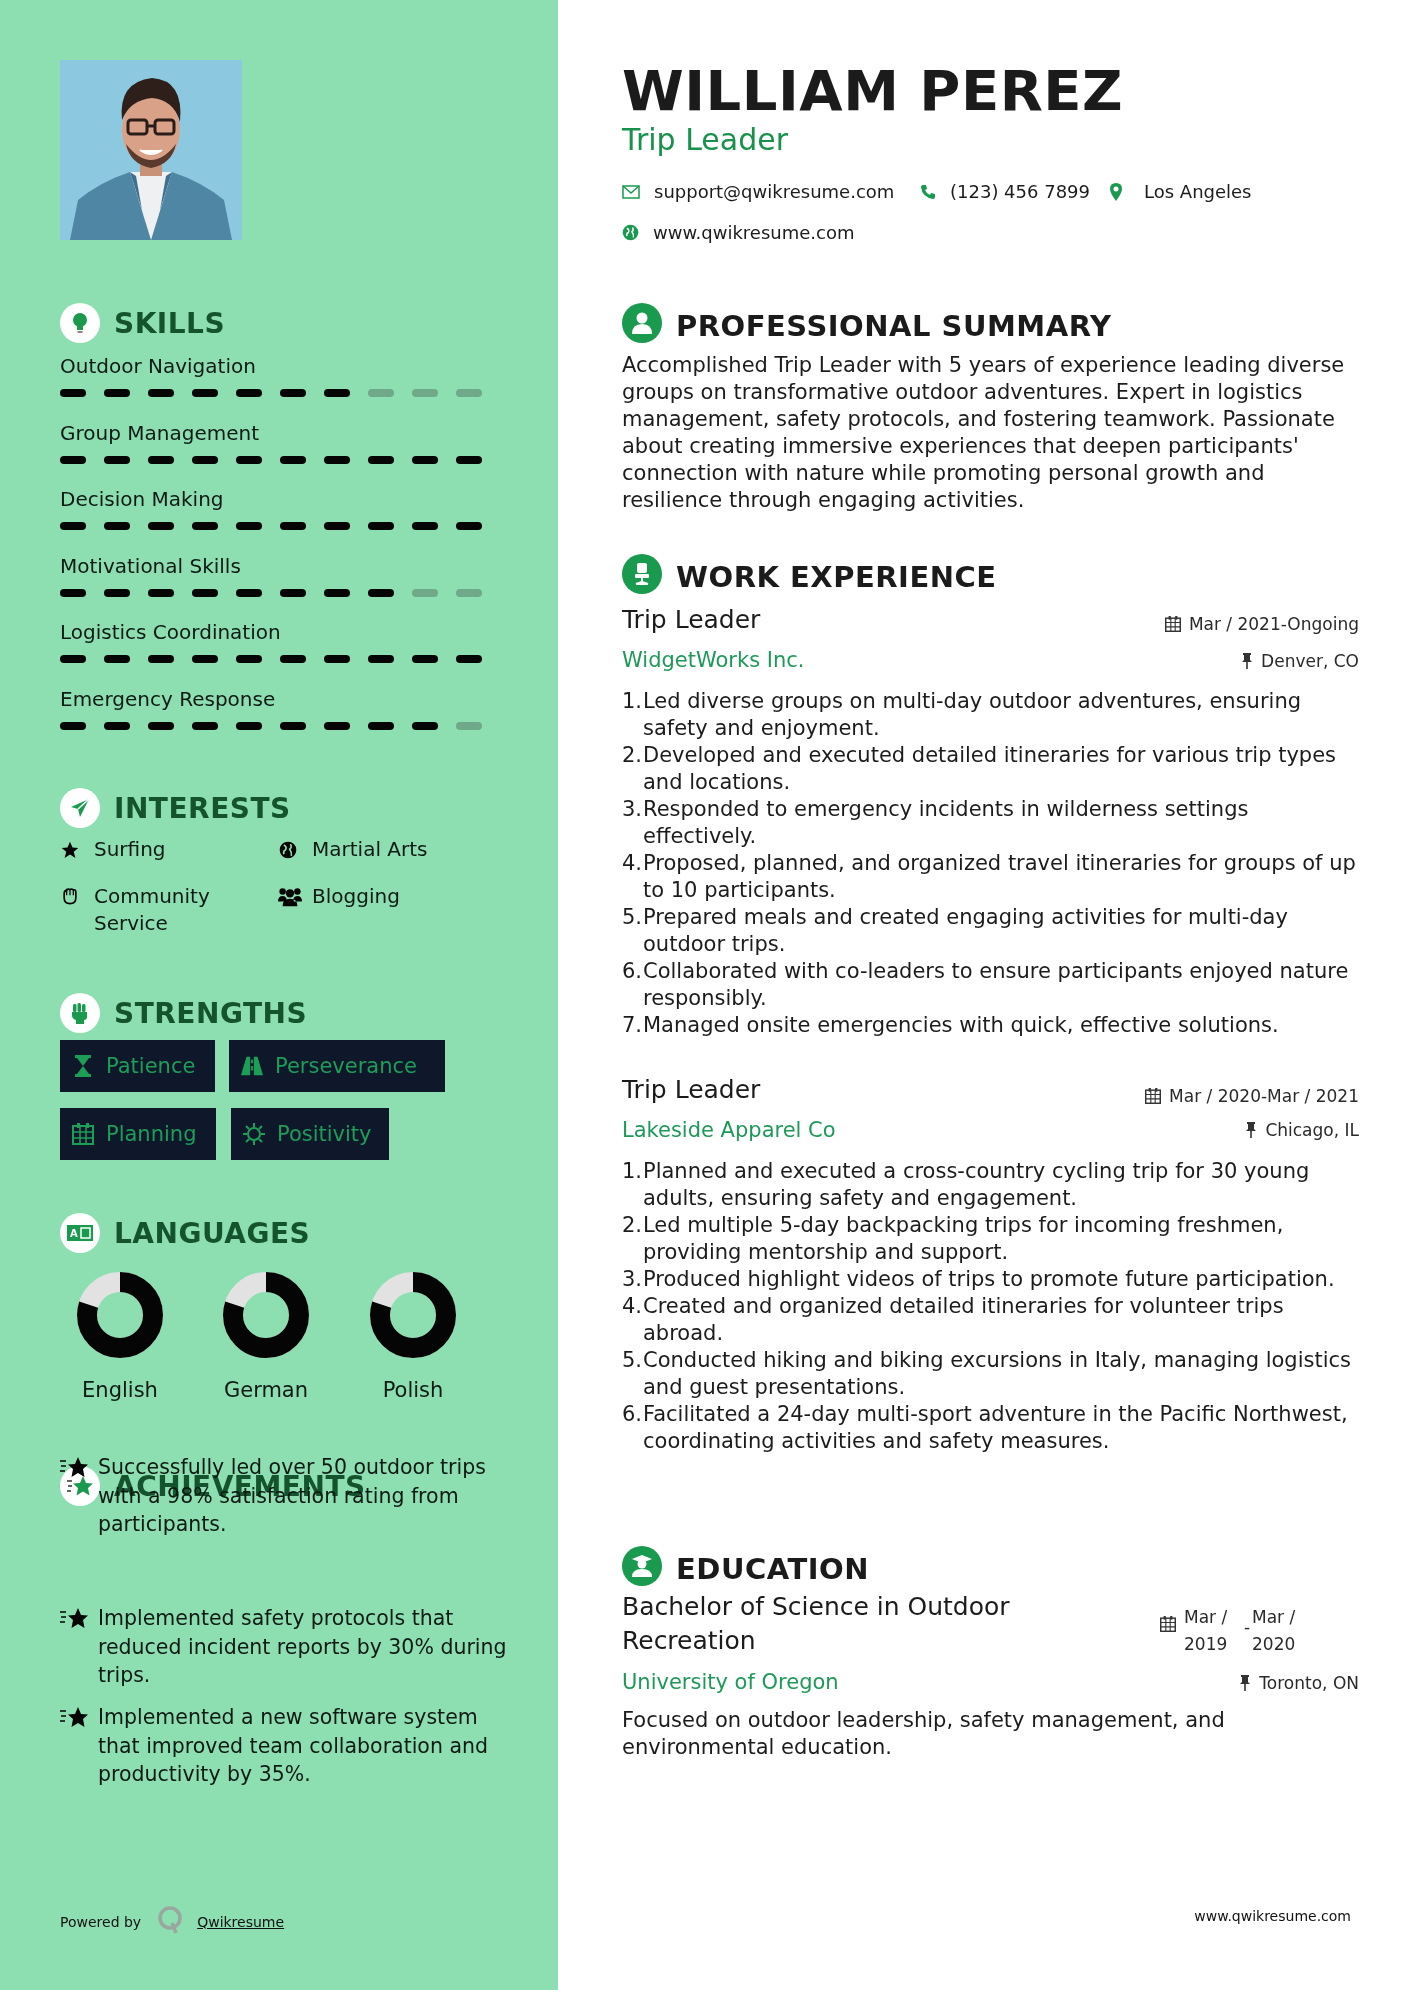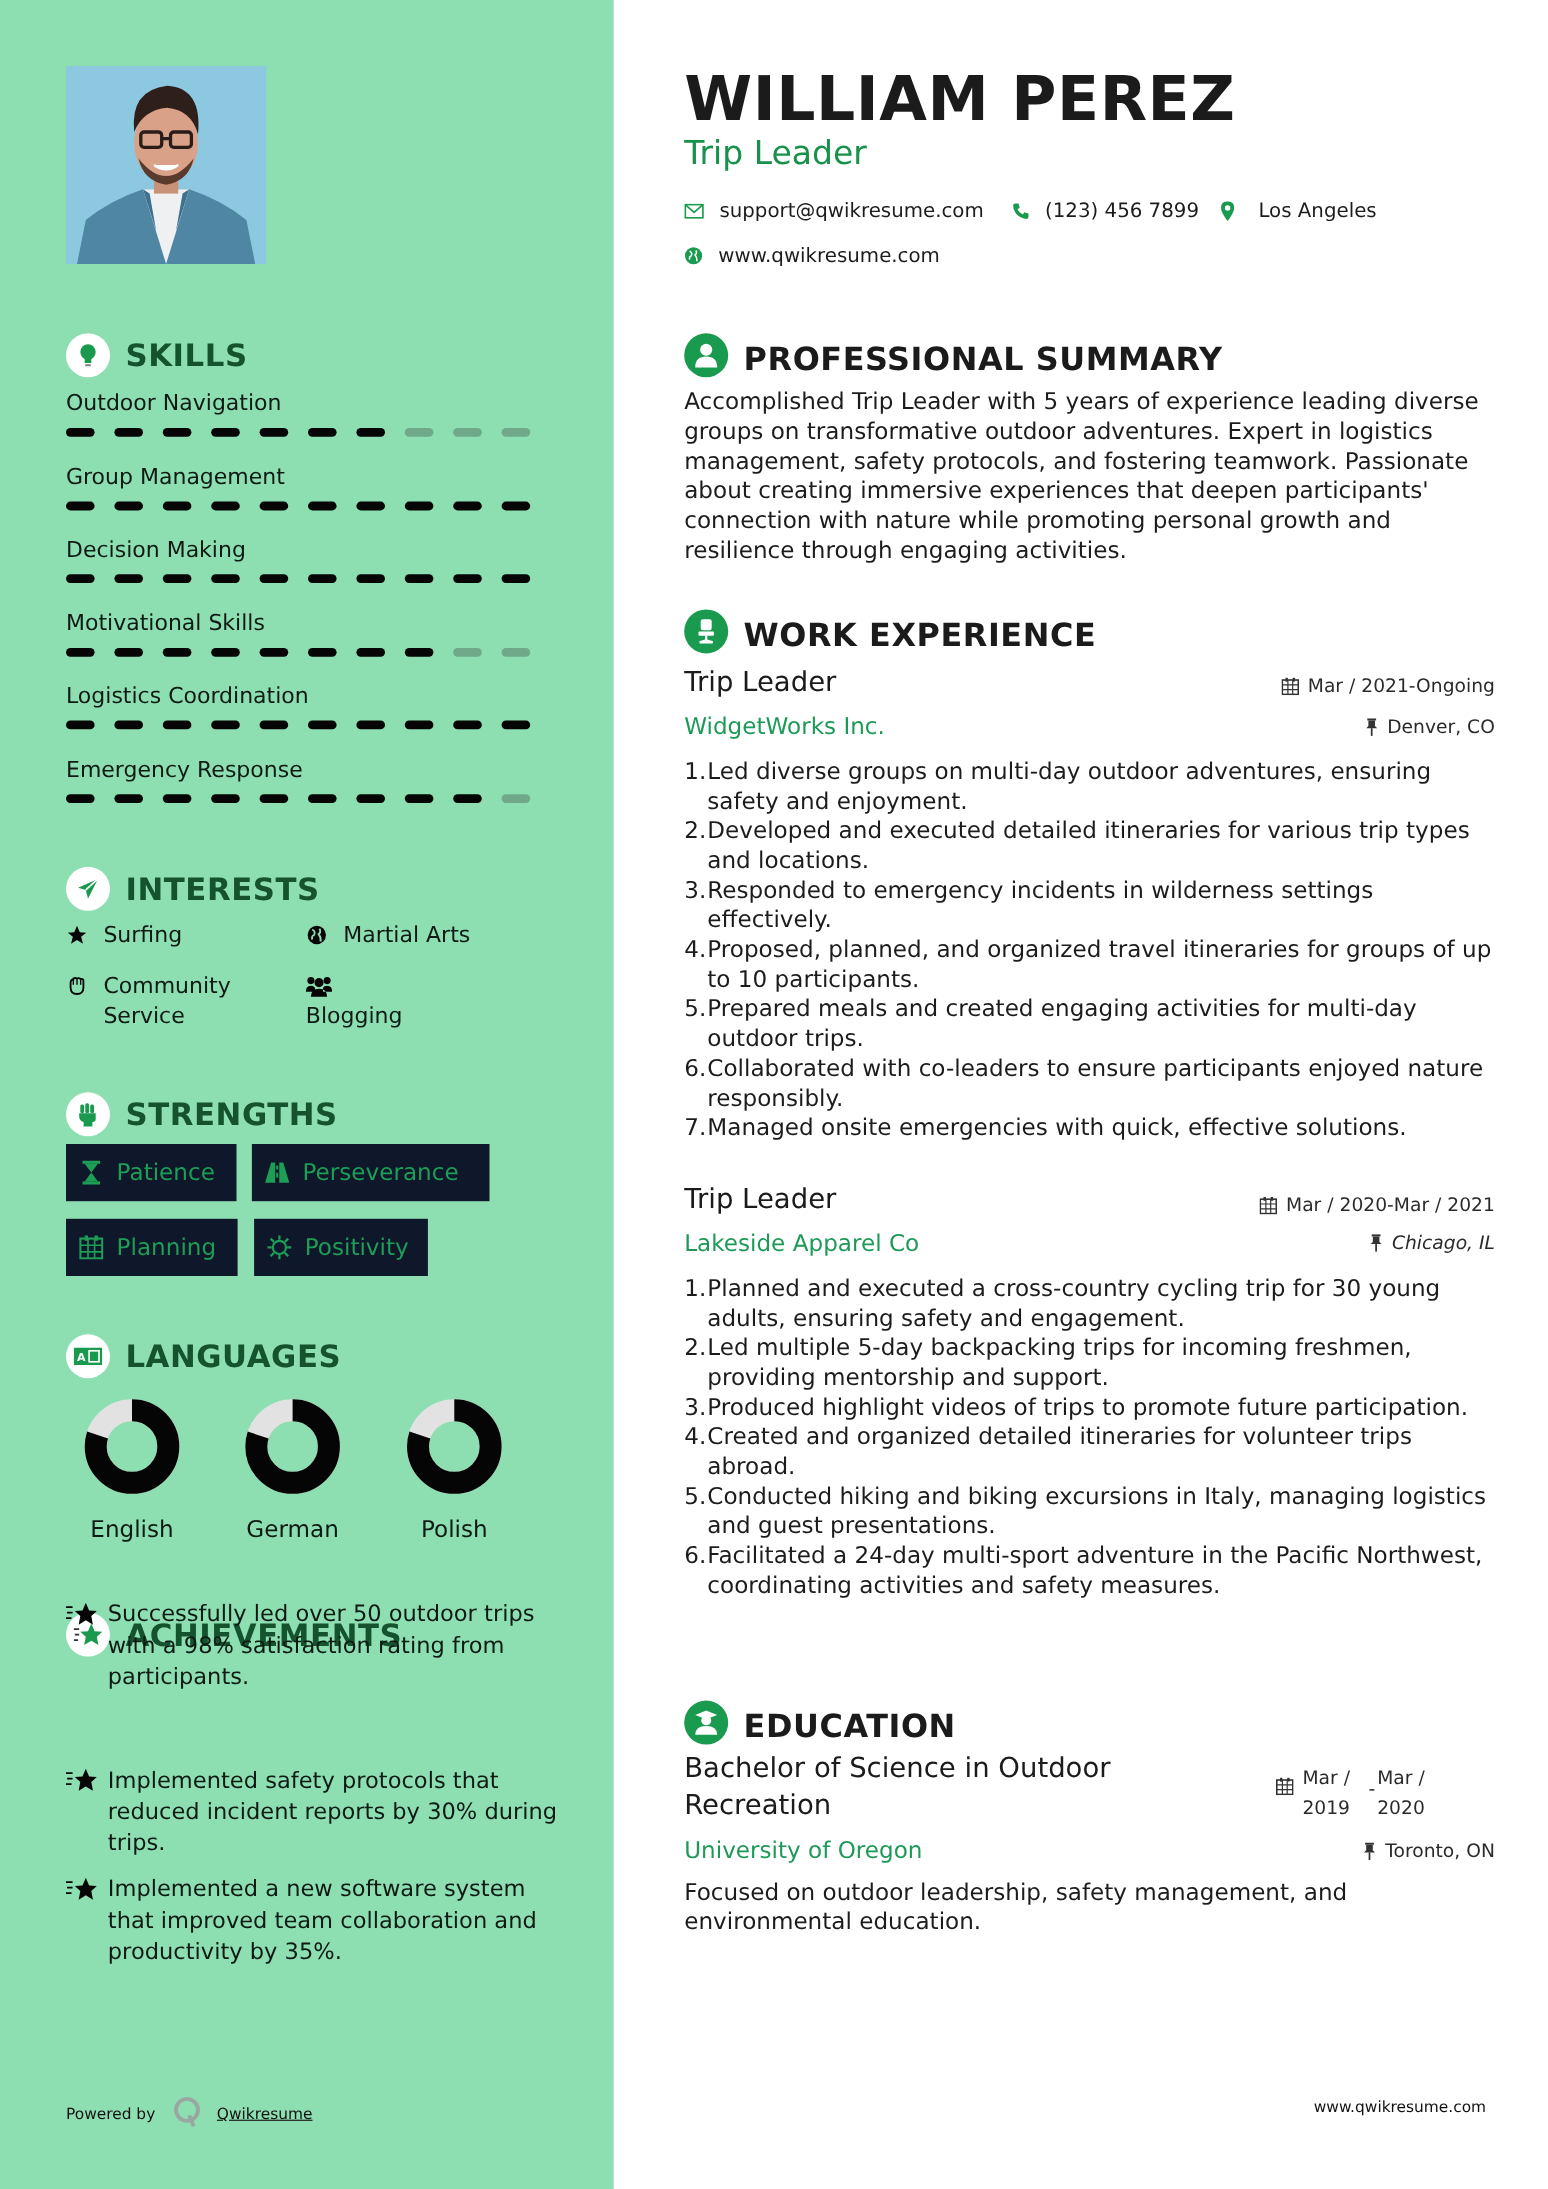--- a/index.html
+++ b/index.html
@@ -217,21 +217,21 @@
 </div>
 <div class="interest" style="left:60px; top:883px; width:200px;">
   <span class="ico">
     <svg width="20" height="20" viewBox="0 0 24 24">
         <path d="M5 8 Q5 4 8 4 L8 3 Q10 2 12 3 Q14 2 16 3.5 Q19 3 19 6 L19 13 Q19 20 12 20 Q5 20 5 13 Z" fill="none" stroke="#050505" stroke-width="2"></path>
         <path d="M8 4 L8 10 M12 3 L12 10 M16 4 L16 10" stroke="#050505" stroke-width="1.5"></path>
       </svg>
   </span>
   <span>Community Service</span>
 </div>
-<div class="interest" style="left:278px; top:883px;flex-direction:column;">
+<div class="interest" style="left:278px; top:883px;">
   <span class="ico">
     <svg width="24" height="22" viewBox="0 0 26 22">
         <circle cx="5" cy="5" r="3.5" fill="#050505"></circle>
         <circle cx="21" cy="5" r="3.5" fill="#050505"></circle>
         <circle cx="13" cy="7" r="4.5" fill="#050505"></circle>
         <path d="M0 16 Q0 10 5 10 Q8 10 9 12 L9 16 Z M26 16 Q26 10 21 10 Q18 10 17 12 L17 16 Z M5 21 Q5 13 13 13 Q21 13 21 21 Z" fill="#050505"></path>
       </svg>
   </span>
   <span>Blogging</span>
 </div>
@@ -494,21 +494,21 @@
     <svg width="16" height="16" viewBox="0 0 22 22">
         <rect x="1" y="3" width="20" height="18" fill="none" stroke="#333" stroke-width="2"></rect>
         <path d="M1 9 L21 9 M1 15 L21 15 M8 3 L8 21 M14 3 L14 21" stroke="#333" stroke-width="1.5"></path>
         <rect x="5" y="0" width="3" height="5" fill="#333"></rect>
         <rect x="14" y="0" width="3" height="5" fill="#333"></rect>
       </svg>
   </span>
   <span>Mar / 2020-Mar / 2021</span>
 </div>
 <div class="job-company" style="top:1118px;">Lakeside Apparel Co</div>
-<div class="job-meta" style="top:1120px;font-style:italic;">
+<div class="job-meta" style="top:1120px;">
   <span class="ico">
     <svg width="12" height="16" viewBox="0 0 12 16">
         <rect x="2" y="0" width="8" height="2" fill="#333"></rect>
         <path d="M3 2 L9 2 L9 7 L11 9 L1 9 L3 7 Z" fill="#333"></path>
         <rect x="5.2" y="9" width="1.6" height="7" fill="#333"></rect>
       </svg>
   </span>
   <span>Chicago, IL</span>
 </div>
 <ol class="job-list" id="job1-list" style="top:1158px;">

